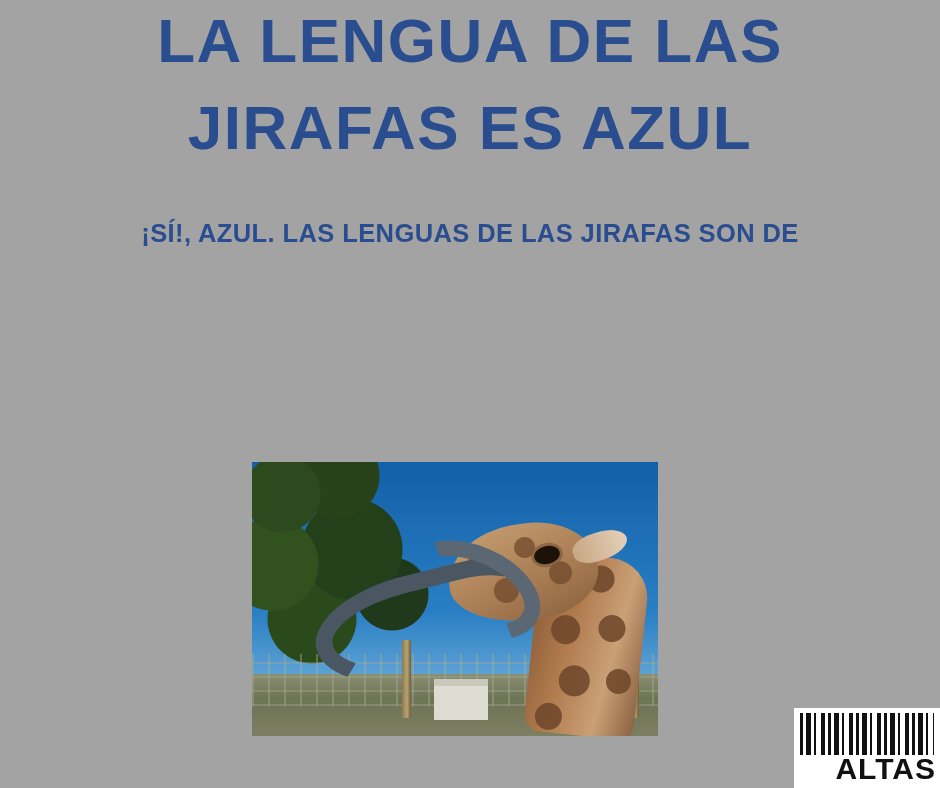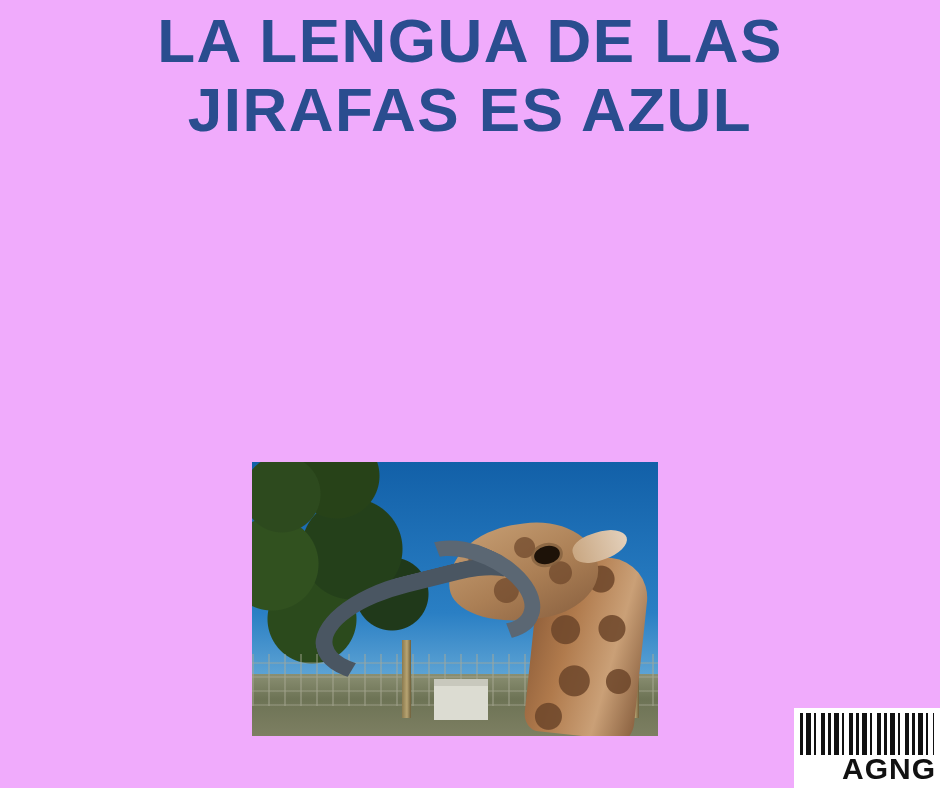--- a/index.html
+++ b/index.html
@@ -11,21 +11,21 @@
     height: 788px;
     background: #a8e6e2;
     font-family: "Liberation Sans", sans-serif;
     overflow: hidden;
     position: relative;
   }
   .poster {
     width: 940px;
     height: 788px;
     position: relative;
-    background: #f0abfc;
+    background: #a3a3a3;
     box-sizing: border-box;
   }
   .title {
     color: #2a4d8f;
     font-family: "Liberation Sans", sans-serif;
     font-weight: bold;
     font-size: 62px;
     line-height: 1.12;
     letter-spacing: 1.5px;
     text-align: center;
@@ -35,20 +35,21 @@
     padding-top: 2px;
   }
   .title-line {
     display: block;
     white-space: nowrap;
   }
   .title-line-1 {
     margin-top: 4px;
   }
   .title-line-2 {
+    margin-top: 18px;
   }
   .body-text {
     color: #2a4d8f;
     font-family: "Liberation Sans", sans-serif;
     font-weight: bold;
     font-size: 25.5px;
     line-height: 1.62;
     letter-spacing: 0.4px;
     text-align: center;
     text-transform: uppercase;
@@ -250,20 +251,21 @@
 <body>
 
 <div class="poster">
 
   <h1 class="title">
     <span class="title-line title-line-1">LA LENGUA DE LAS</span>
     <span class="title-line title-line-2">JIRAFAS ES AZUL</span>
   </h1>
 
   <p class="body-text">
+    <span class="body-line">¡SÍ!, AZUL. LAS LENGUAS DE LAS JIRAFAS SON DE</span>
   </p>
 
   <div class="photo-wrap" title="Jirafa con la lengua fuera mirando a la cámara">
     <div class="sky"></div>
     <div class="tree"></div>
     <div class="ground"></div>
     <div class="fence"></div>
     <div class="post post-1"></div>
     <div class="post post-2"></div>
     <div class="post post-3"></div>
@@ -271,16 +273,16 @@
     <div class="giraffe-neck"></div>
     <div class="giraffe-head"></div>
     <div class="ear"></div>
     <div class="eye"></div>
     <div class="tongue"></div>
     <div class="tongue-2"></div>
   </div>
 
   <div class="logo-box">
     <div class="barcode"></div>
-    <div class="logo-text">AGNG</div>
+    <div class="logo-text">ALTAS</div>
   </div>
 
 </div>
 
 </body></html>

